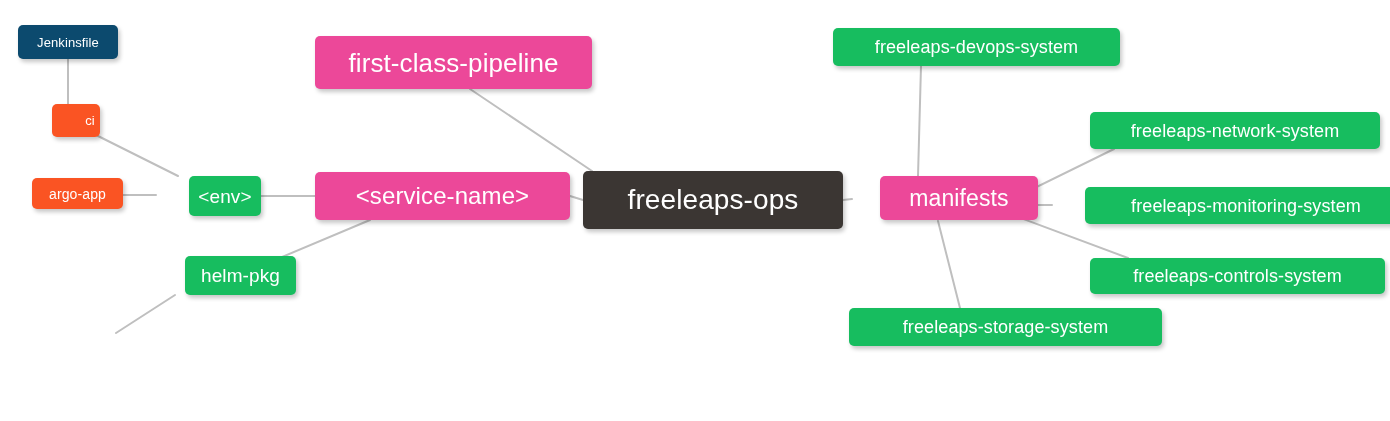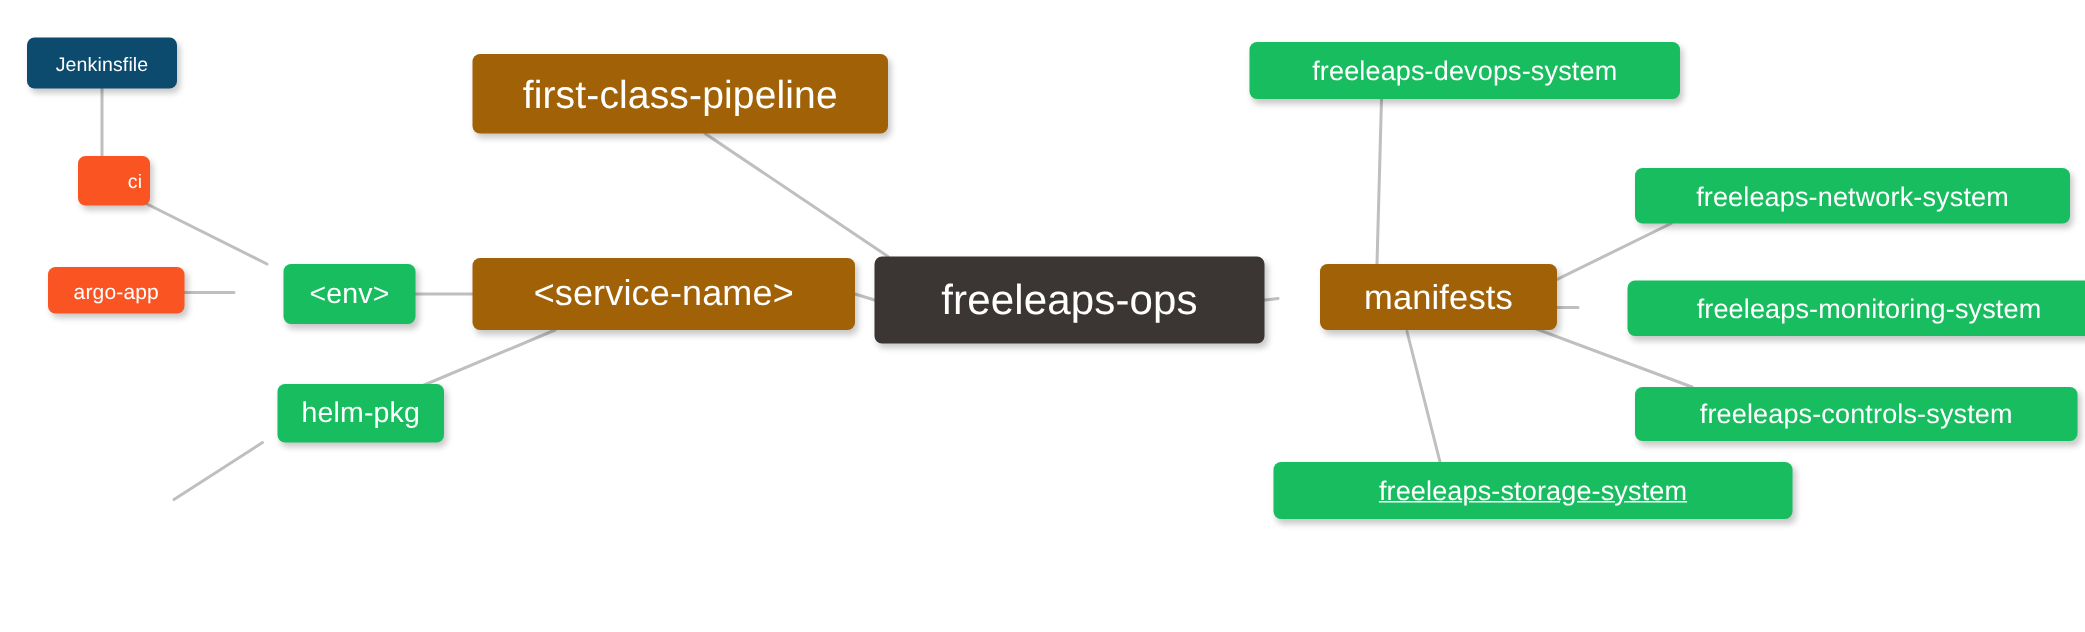--- a/index.html
+++ b/index.html
@@ -33,21 +33,21 @@
     justify-content: center;
     color: #ffffff;
     white-space: nowrap;
     border-radius: 5px;
     box-shadow: 2px 3px 4px rgba(0,0,0,0.22);
     letter-spacing: 0.1px;
     line-height: 1;
     z-index: 2;
   }
   .n-root     { background: #3B3633; }
-  .n-blue     { background: #a16207; }
+  .n-blue     { background: #ec4899; }
   .n-green    { background: #17BD5F; margin-left: 33px; }
   .n-red      { background: #FA5423; }
   .n-orange   { background: #0c4a6e; }
 </style>
 </head>
 <body>
 
 <div id="mindmap">
   <svg id="edge-layer" viewBox="0 0 1390 421" xmlns="http://www.w3.org/2000/svg">
       <line x1="583" y1="200" x2="570" y2="196" stroke="#BFBFBF" stroke-width="2" stroke-linecap="round"></line>
@@ -61,24 +61,24 @@
       <line x1="175" y1="295" x2="116" y2="333" stroke="#BFBFBF" stroke-width="2" stroke-linecap="round"></line>
       <line x1="918" y1="176" x2="921" y2="66" stroke="#BFBFBF" stroke-width="2" stroke-linecap="round"></line>
       <line x1="1010" y1="200" x2="1114" y2="149" stroke="#BFBFBF" stroke-width="2" stroke-linecap="round"></line>
       <line x1="1010" y1="205" x2="1052" y2="205" stroke="#BFBFBF" stroke-width="2" stroke-linecap="round"></line>
       <line x1="1010" y1="214" x2="1128" y2="258" stroke="#BFBFBF" stroke-width="2" stroke-linecap="round"></line>
       <line x1="938" y1="221" x2="960" y2="308" stroke="#BFBFBF" stroke-width="2" stroke-linecap="round"></line>
     </svg>
 <div class="node n-orange" style="left: 18px; top: 25px; width: 100px; height: 34px; font-size: 13px;">Jenkinsfile</div>
     <div class="node n-red" style="left: 52px; top: 104px; width: 48px; height: 33px; font-size: 13px; padding-left: 28px;">ci</div>
     <div class="node n-red" style="left: 32px; top: 178px; width: 91px; height: 31px; font-size: 14px;">argo-app</div>
-    <div class="node n-green" style="left: 156px; top: 176px; width: 88px; height: 40px; font-size: 19px;">&lt;env&gt;</div>
+    <div class="node n-green" style="left: 156px; top: 176px; width: 72px; height: 40px; font-size: 19px;">&lt;env&gt;</div>
     <div class="node n-green" style="left: 152px; top: 256px; width: 111px; height: 39px; font-size: 19px;">helm-pkg</div>
     <div class="node n-blue" style="left: 315px; top: 36px; width: 277px; height: 53px; font-size: 26px;">first-class-pipeline</div>
     <div class="node n-blue" style="left: 315px; top: 172px; width: 255px; height: 48px; font-size: 24px;">&lt;service-name&gt;</div>
     <div class="node n-root" style="left: 583px; top: 171px; width: 260px; height: 58px; font-size: 28px;">freeleaps-ops</div>
     <div class="node n-blue" style="left: 880px; top: 176px; width: 158px; height: 44px; font-size: 23px;">manifests</div>
     <div class="node n-green" style="left: 800px; top: 28px; width: 287px; height: 38px; font-size: 18px;">freeleaps-devops-system</div>
     <div class="node n-green" style="left: 1057px; top: 112px; width: 290px; height: 37px; font-size: 18px;">freeleaps-network-system</div>
     <div class="node n-green" style="left: 1052px; top: 187px; width: 322px; height: 37px; font-size: 18px;">freeleaps-monitoring-system</div>
     <div class="node n-green" style="left: 1057px; top: 258px; width: 295px; height: 36px; font-size: 18px;">freeleaps-controls-system</div>
-    <div class="node n-green" style="left: 816px; top: 308px; width: 346px; height: 38px; font-size: 18px; text-decoration: underline;">freeleaps-storage-system</div>
+    <div class="node n-green" style="left: 816px; top: 308px; width: 313px; height: 38px; font-size: 18px;">freeleaps-storage-system</div>
   </div>
 
 </body></html>

